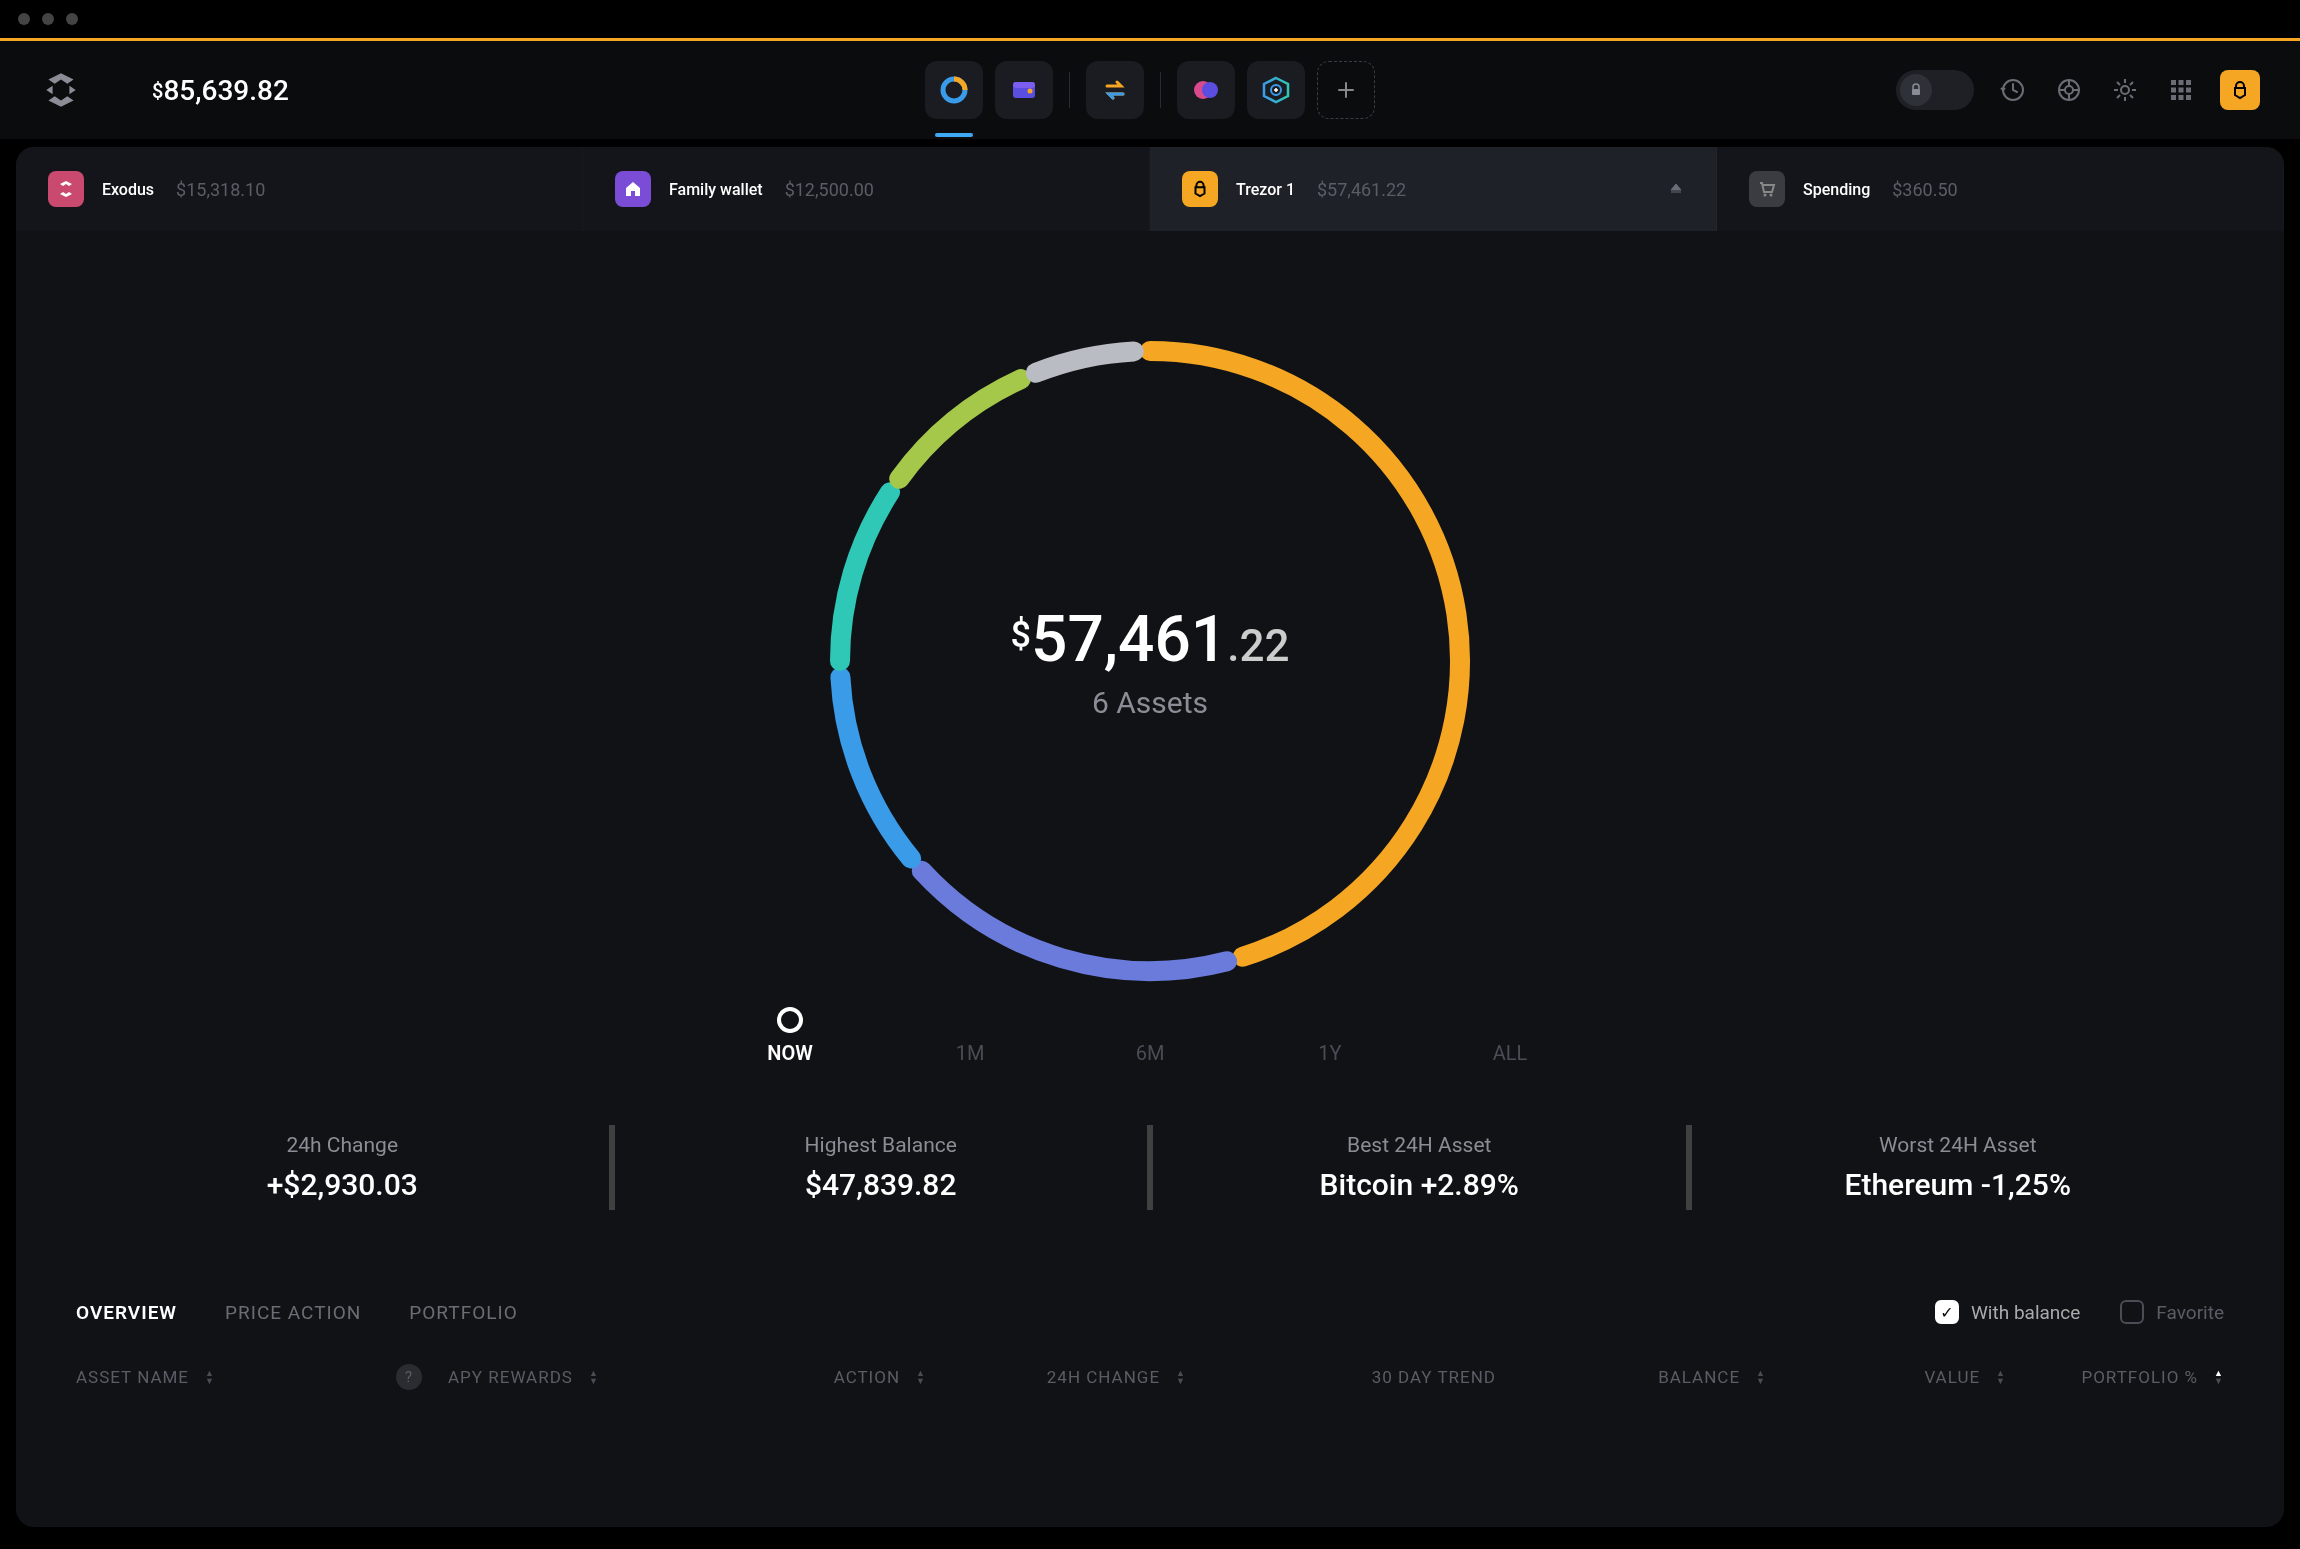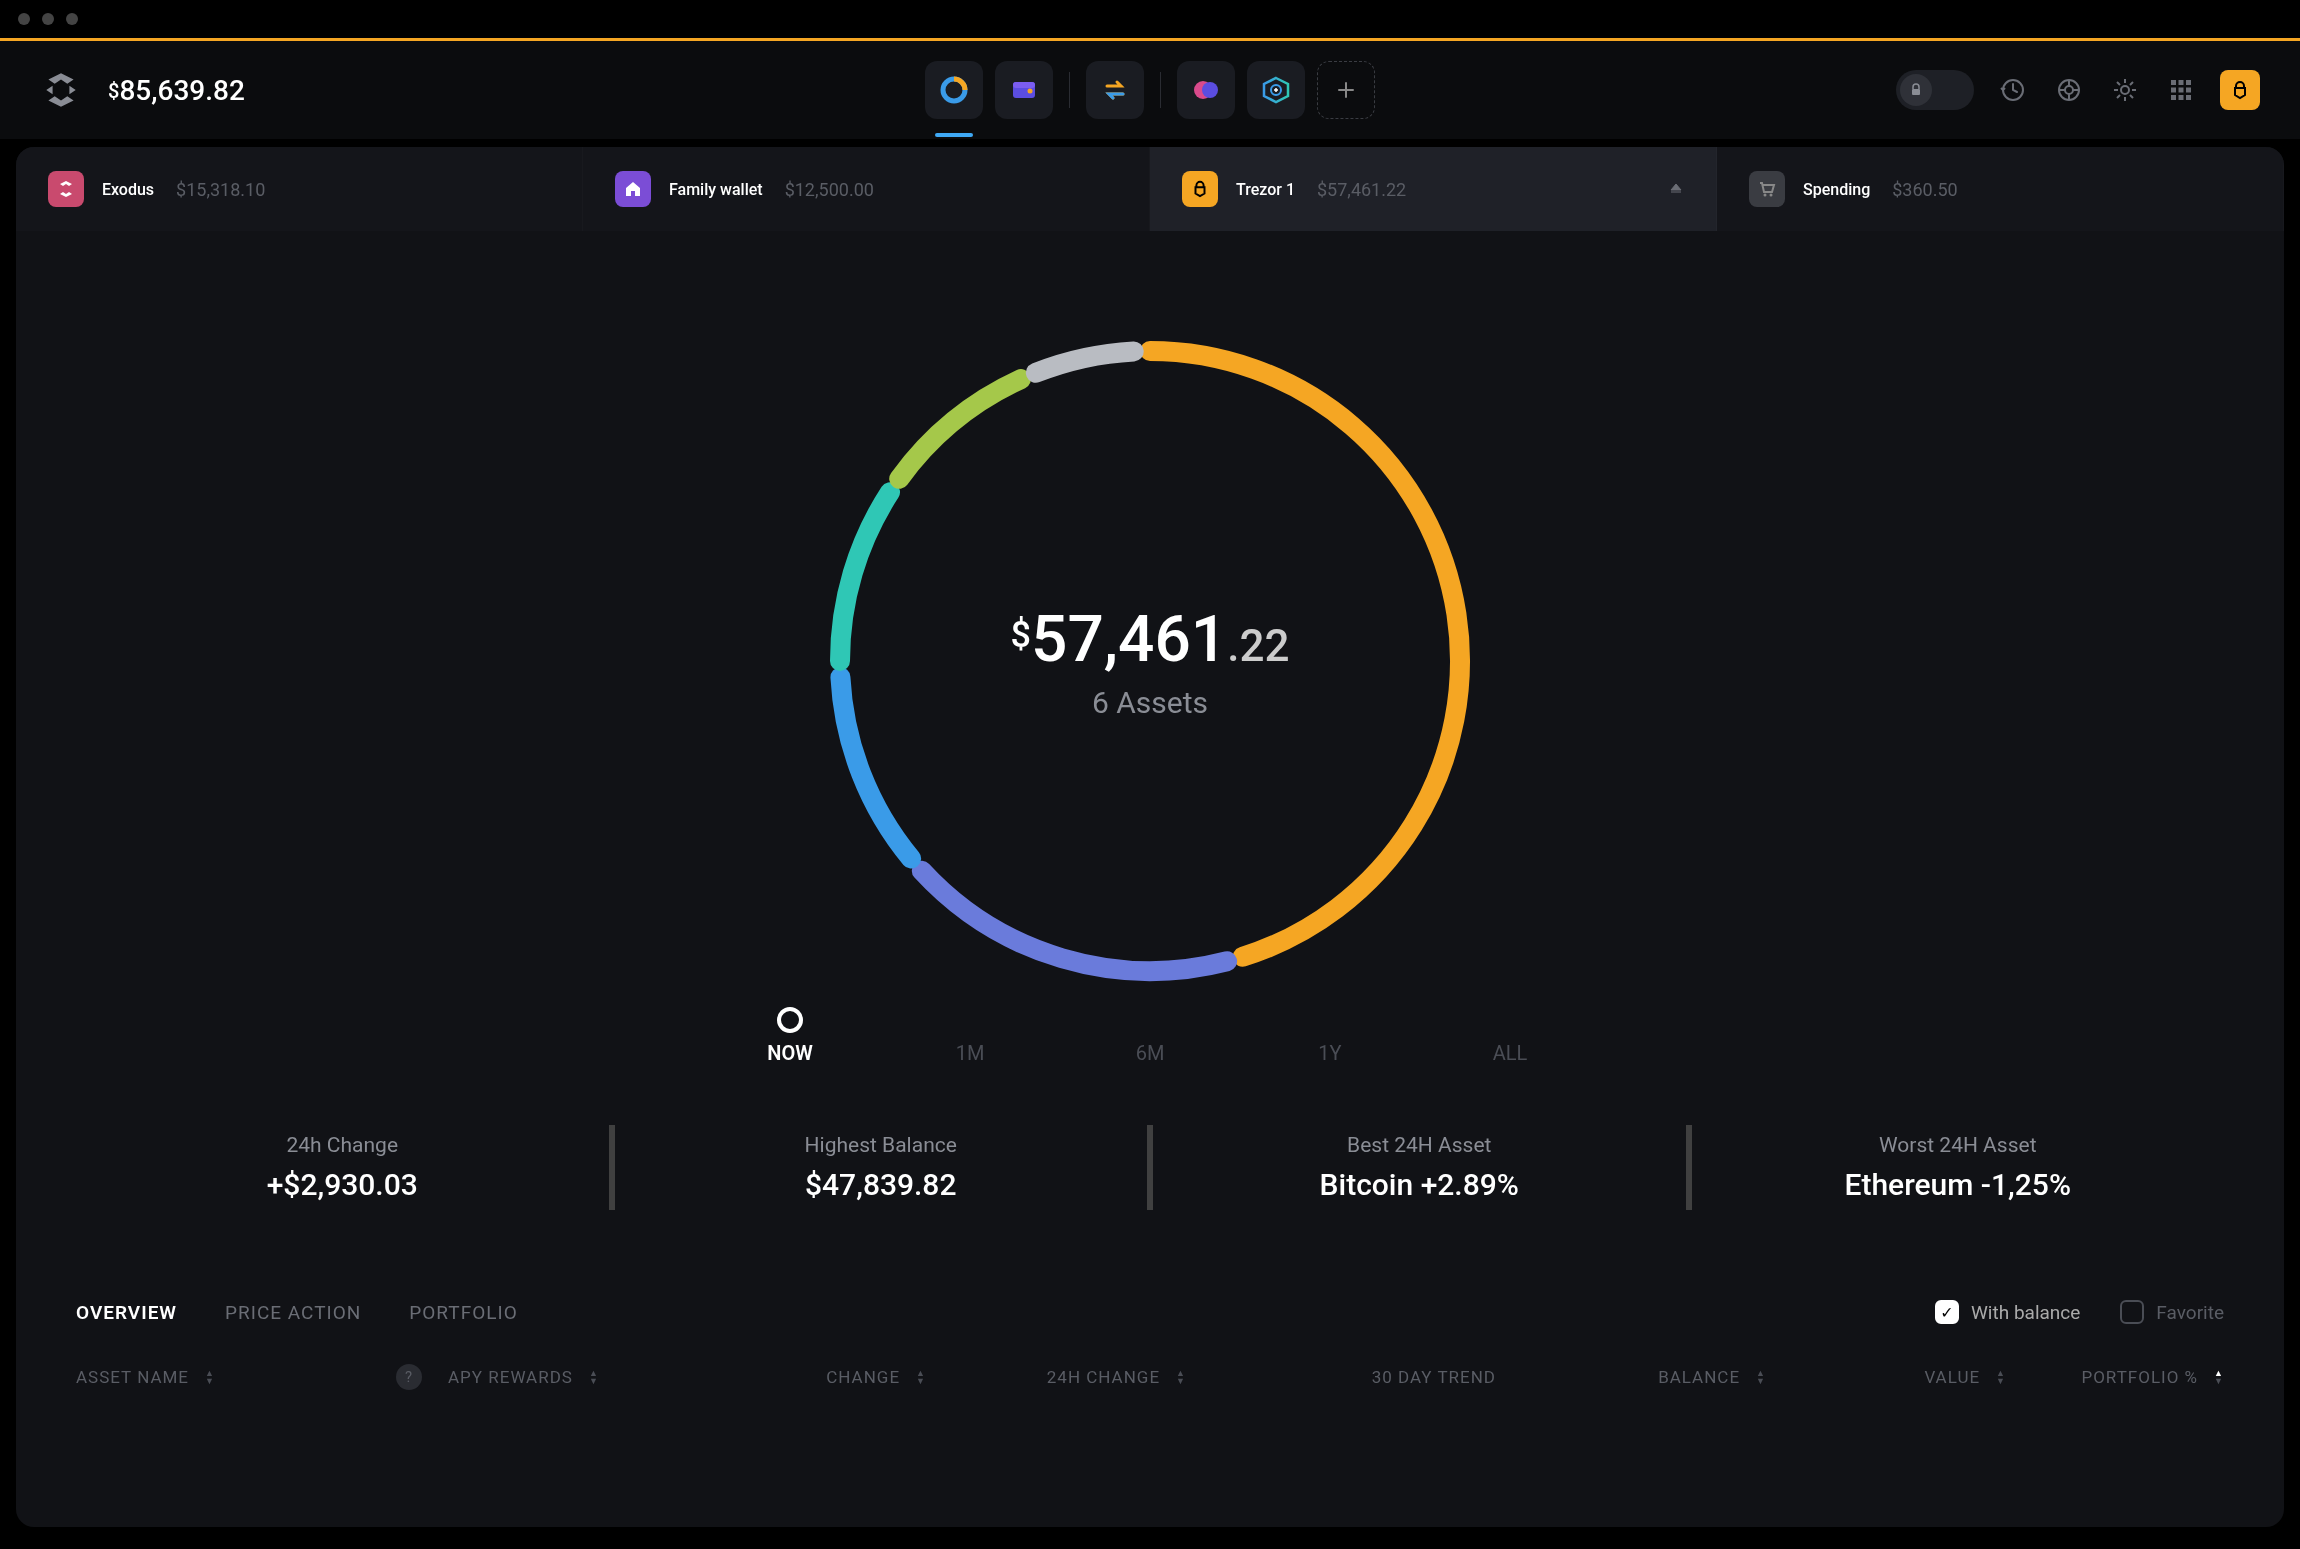--- a/index.html
+++ b/index.html
@@ -48,20 +48,21 @@
   height: 42px;
   display: flex;
   align-items: center;
   justify-content: center;
 }
 .app-logo svg { width: 42px; height: 42px; }
 .total-balance {
   font-size: 28px;
   font-weight: 500;
   color: #fff;
+  margin-left: 44px;
 }
 .total-balance .dollar { font-size: 20px; vertical-align: 2px; }
 .header-center {
   display: flex;
   align-items: center;
   gap: 12px;
   position: absolute;
   left: 50%;
   transform: translateX(-50%);
 }
@@ -608,21 +609,21 @@
         </div>
       <div class="th th-apy">
           <span class="help-badge">?</span>
           <span>APY REWARDS</span>
           <span class="sort-arrows">
             <span>▲</span>
             <span>▼</span>
           </span>
         </div>
       <div class="th th-price">
-          <span>CHANGE</span>
+          <span>ACTION</span>
           <span class="sort-arrows">
             <span>▲</span>
             <span>▼</span>
           </span>
         </div>
       <div class="th th-change">
           <span>24H CHANGE</span>
           <span class="sort-arrows">
             <span>▲</span>
             <span>▼</span>

